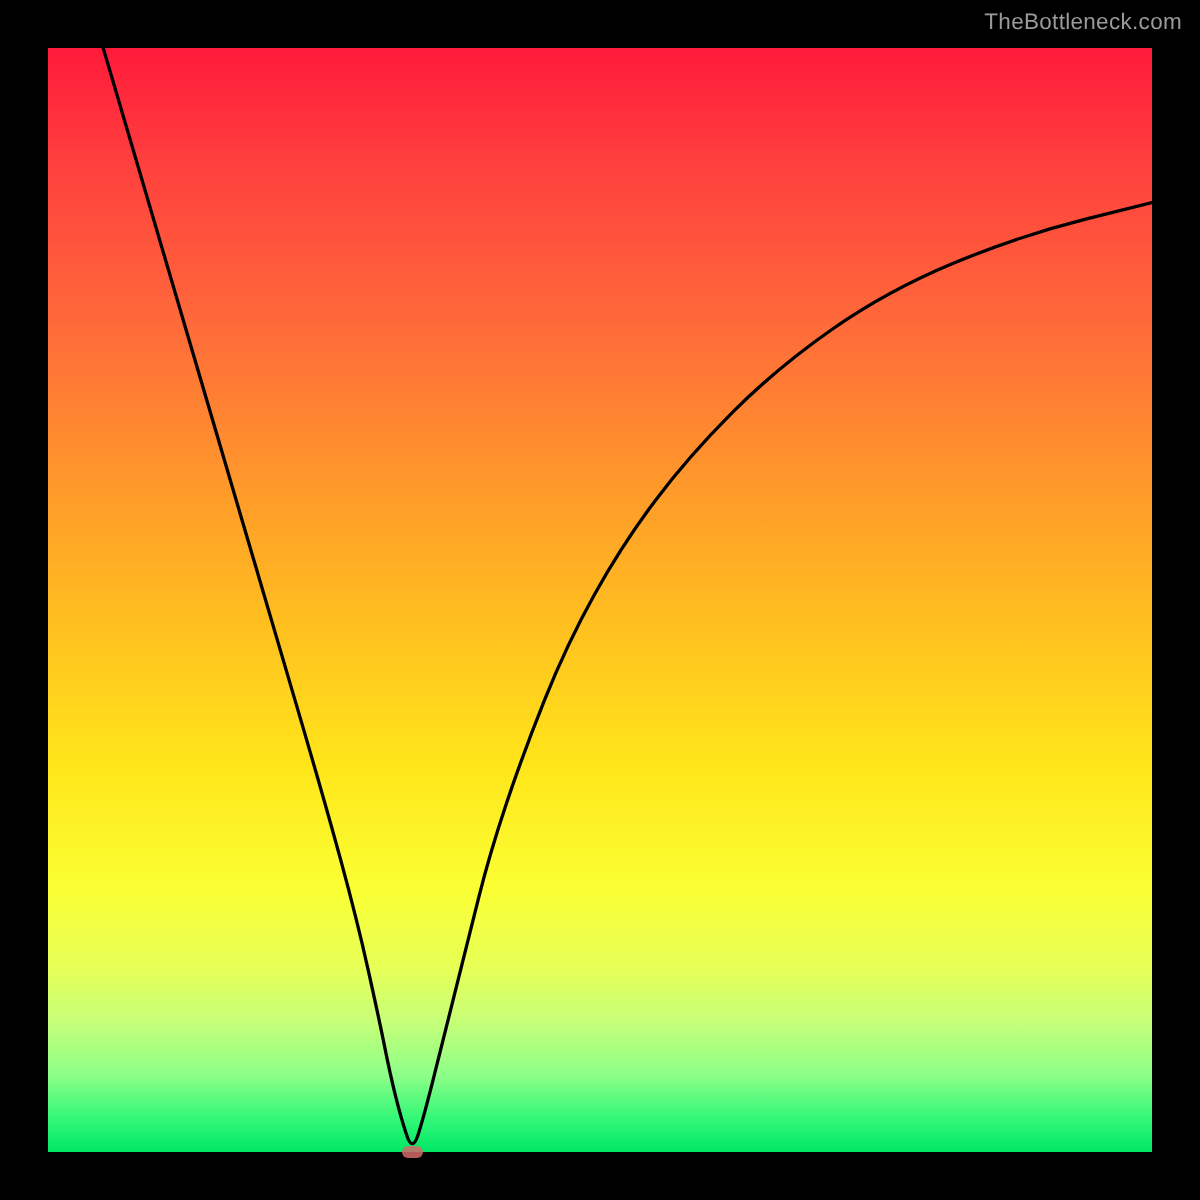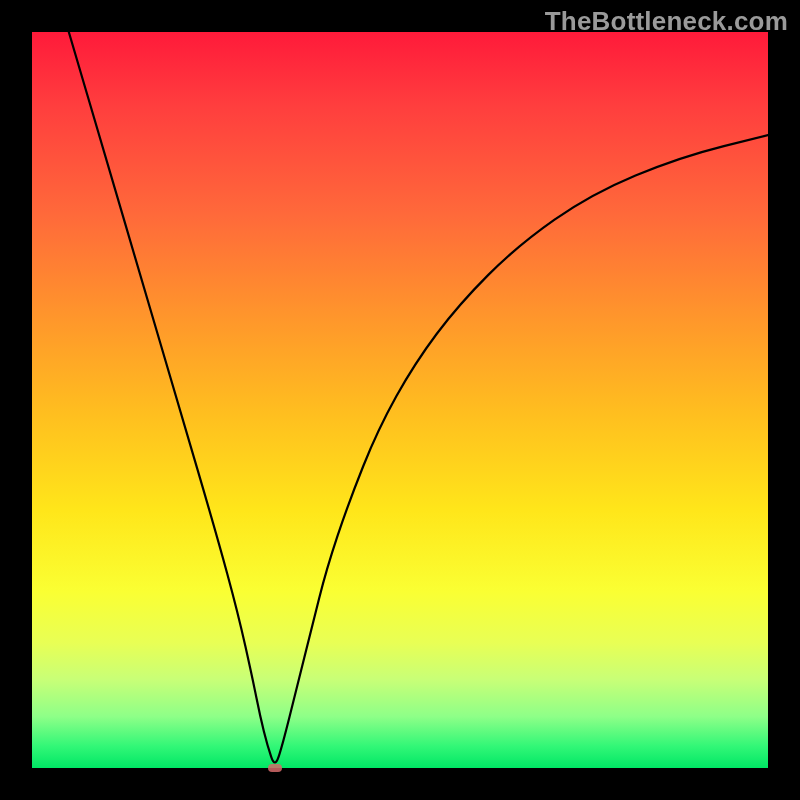--- a/index.html
+++ b/index.html
@@ -43,22 +43,22 @@
     left: 0;
     top: 0;
     width: 736px;
     height: 736px;
   }
   .watermark {
     position: absolute;
     top: 6px;
     right: 12px;
     color: #9a9a9a;
-    font-size: 26px;
-    font-weight: 700;
+    font-size: 15px;
+    font-weight: 400;
     letter-spacing: 0.2px;
     user-select: none;
   }
   .minimum-marker {
     position: absolute;
     width: 14px;
     height: 8px;
     border-radius: 4px;
     background: #d46a6a;
     opacity: 0.85;

